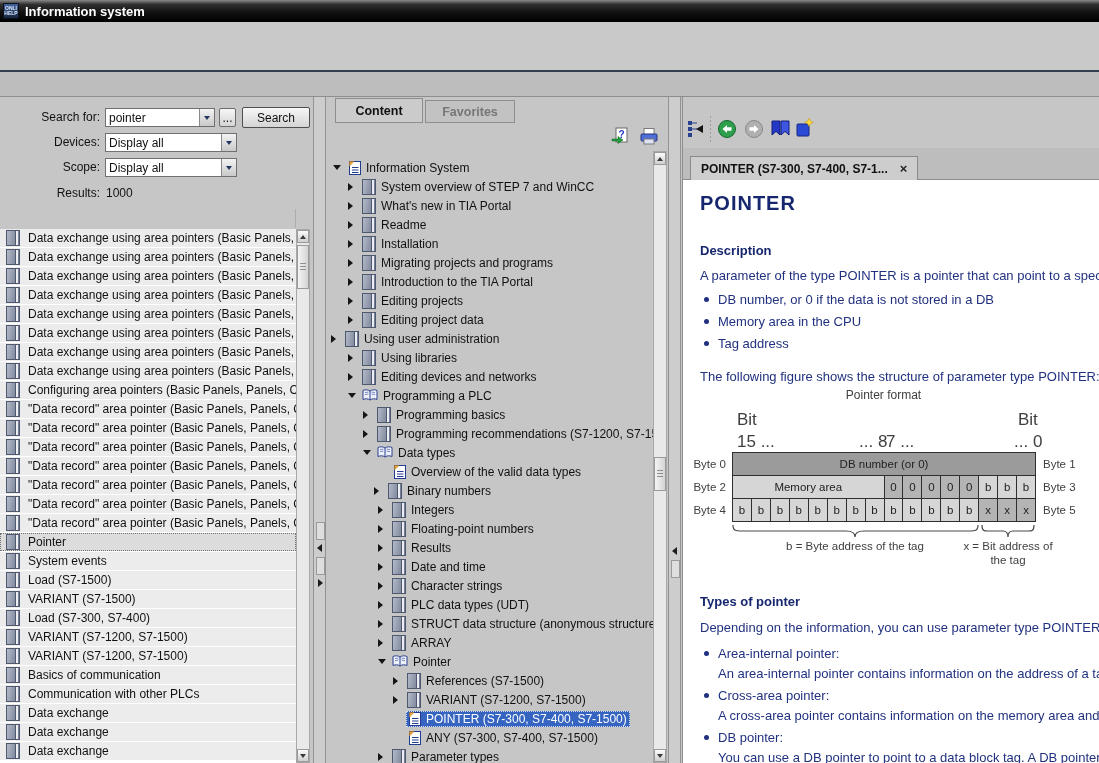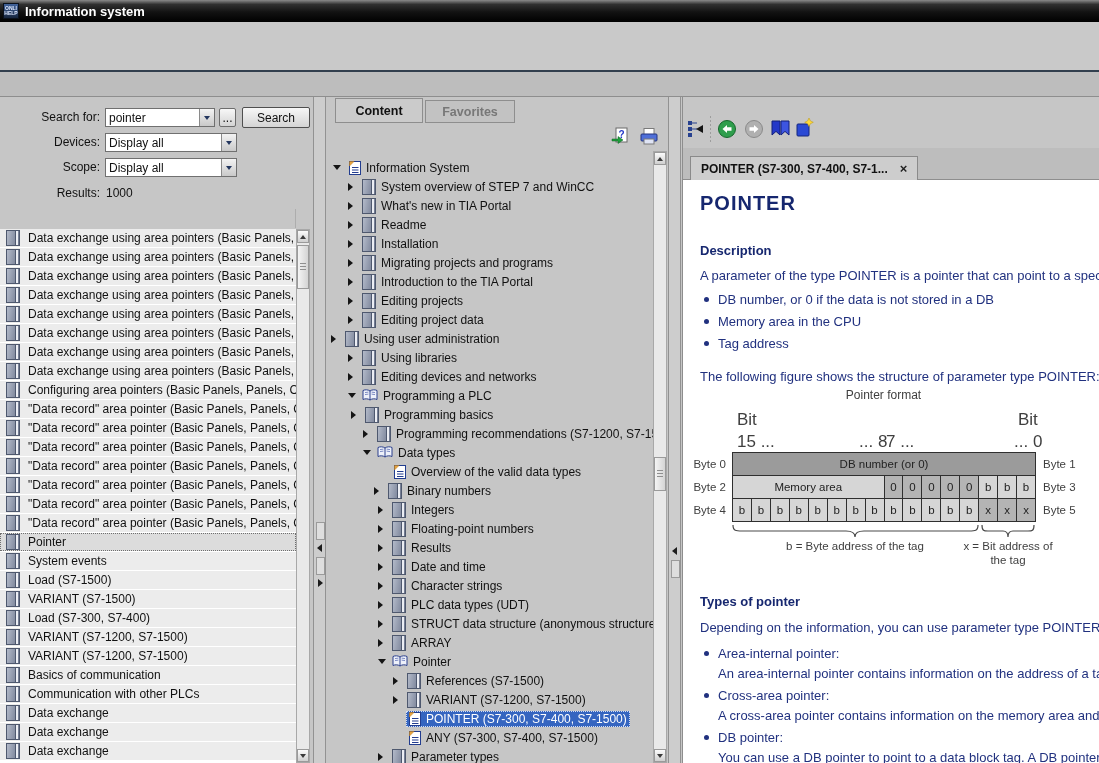--- a/index.html
+++ b/index.html
@@ -448,21 +448,21 @@
             <path d="M8,2 C6,0.5 3,0.5 1,1.5 L1,10.5 C3,9.5 6,9.5 8,11 C10,9.5 13,9.5 15,10.5 L15,1.5 C13,0.5 10,0.5 8,2 Z" fill="#eef1fa" stroke="#2b3f8c"></path>
             <line x1="8" y1="2" x2="8" y2="11" stroke="#2b3f8c"></line>
             <line x1="3" y1="3.6" x2="6.4" y2="3.1" stroke="#7c8bc4"></line>
             <line x1="3" y1="5.6" x2="6.4" y2="5.1" stroke="#7c8bc4"></line>
             <line x1="9.6" y1="3.1" x2="13" y2="3.6" stroke="#7c8bc4"></line>
             <line x1="9.6" y1="5.1" x2="13" y2="5.6" stroke="#7c8bc4"></line>
           </svg>
           <span>Programming a PLC</span>
         </span>
       </div>
-      <div class="tree-row" style="padding-left: 24px; text-align: center;">
+      <div class="tree-row" style="padding-left: 36px; text-align: center;">
         <span class="tree-arrow">
           <span class="tri-r"></span>
         </span>
         <span class="tree-item">
           <span class="icon-book"></span>
           <span>Programming basics</span>
         </span>
       </div>
       <div class="tree-row" style="padding-left: 36px;">
         <span class="tree-arrow">

